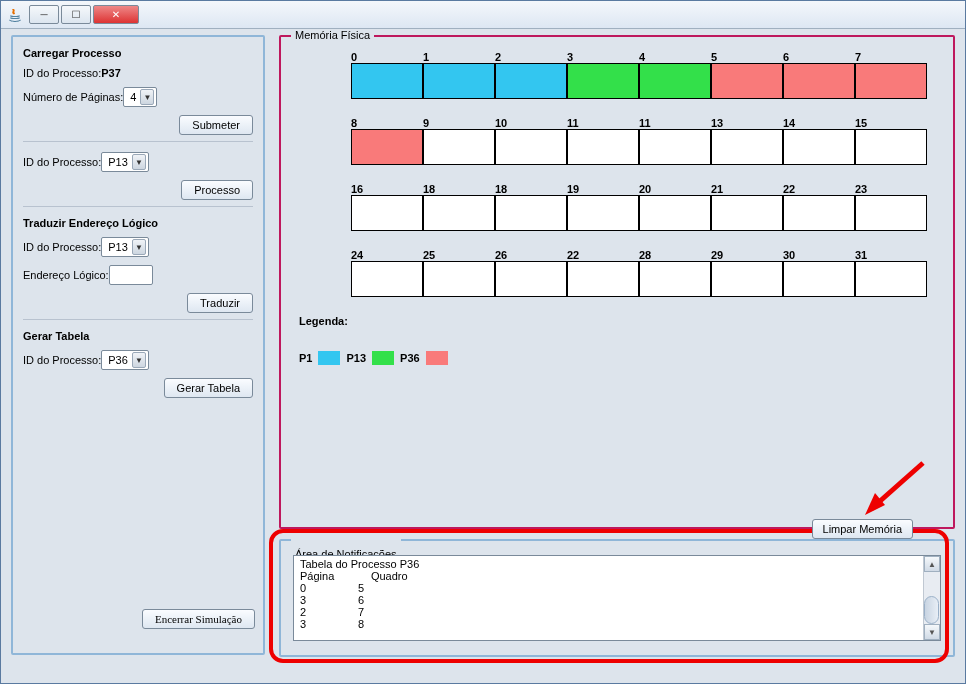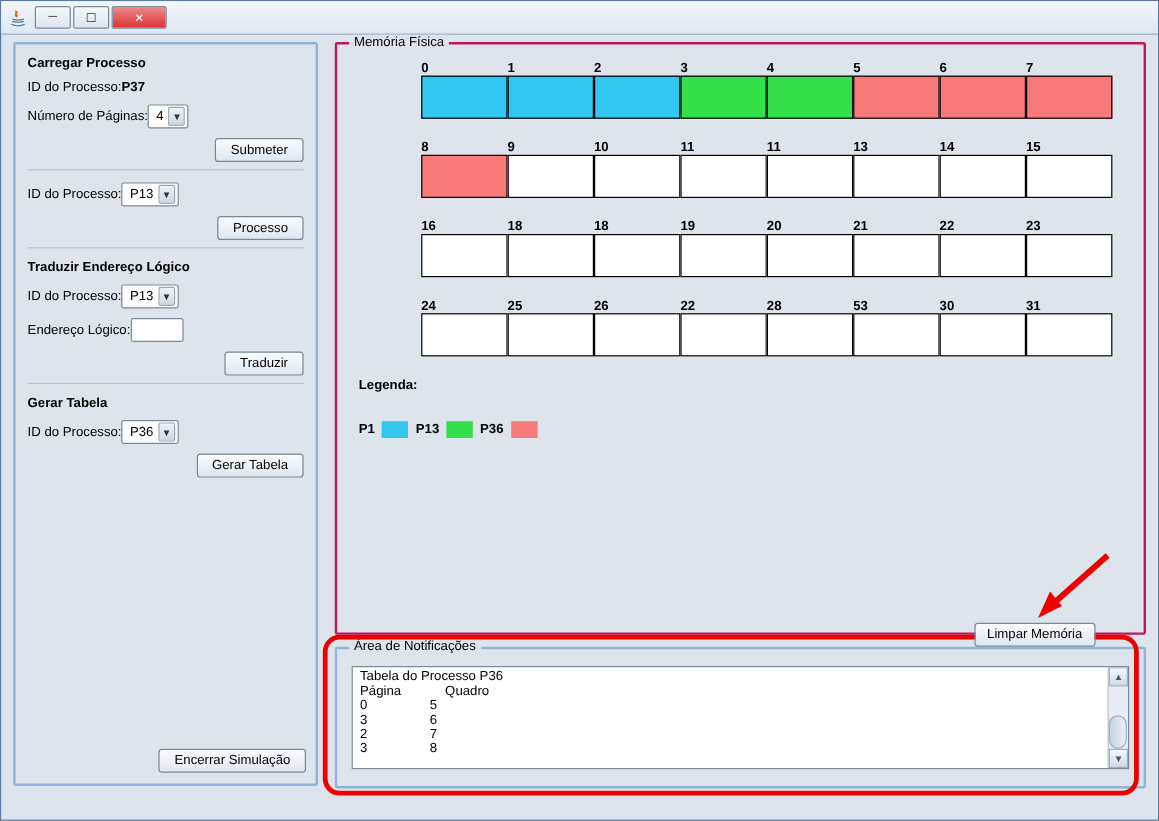--- a/index.html
+++ b/index.html
@@ -44,29 +44,29 @@
 .legend-items { display:flex; align-items:center; gap:6px;text-align:center; }
 .legend-items span { font-weight:bold; font-size:11px; }
 .swatch { width:22px; height:14px; display:inline-block; border: none; }
 .sw-p1 { background:#33c6f0; }
 .sw-p13 { background:#33e04a; }
 .sw-p36 { background:#f97a7a; }
 
 .btn-limpar { position:absolute; right: 40px; bottom: -12px; padding:3px 10px; border:1px solid #7a8a9a; background:linear-gradient(#fafcff,#dee7f1); border-radius:3px; font-size:11px; z-index:5; }
 
 .panel-notif { position:absolute; left:268px; right:0; top:504px; height:118px; border:2px solid #8fb6d8; border-radius:2px; padding:14px 12px 8px 12px; }
-.panel-notif .legend-title2 { position:absolute; top:-8px; left:10px; background:#dde4ec; padding:0 4px; font-size:11px; }
+.panel-notif .legend-title2 { position:absolute; top:-8px; left:10px; background:#dde4ec; padding:15px 4px; font-size:11px; }
 .notif-box { width:100%; height: 86px; border:1px solid #7a8a9a; background:#fff; padding: 2px 6px; font-family: Tahoma, Arial, sans-serif; font-size:11px; overflow:hidden; position:relative; }
 .notif-box .line { white-space: pre; }
 .scrollbar { position:absolute; right:0; top:0; bottom:0; width:17px; background:#e8ecf2; border-left:1px solid #c0c8d2; }
 .scroll-up, .scroll-down { height:16px; background:linear-gradient(#f5f8fb,#d0dae6); border:1px solid #a0b0c0; display:flex; align-items:center; justify-content:center; font-size:8px; color:#555; }
 .scroll-down { position:absolute; bottom:0; left:0; right:0; }
 .thumb { position:absolute; right:1px; top:40px; width:15px; height:28px; background:linear-gradient(90deg,#c8d4e2,#e8eef6); border:1px solid #9ab0c8; border-radius:8px; }
 
-.encerrar-row { position:absolute; left:0; bottom:9px; width:254px; text-align:right; padding-right:12px; }
+.encerrar-row { position:absolute; left:0; bottom:24px; width:254px; text-align:right; padding-right:12px;font-family:Liberation Serif, serif; }
 
 
 .red-highlight { position:absolute; border:4px solid #e00; border-radius:14px; pointer-events:none; }
 .arrow-annot { position:absolute; width:80px; height:70px; pointer-events:none; }
 </style>
 </head>
 <body>
 
 <div class="window">
   <div class="titlebar">
@@ -208,21 +208,21 @@
               <div class="frame"></div>
             </div>
           </div>
           <div class="frames-row">
             <div class="frame-labels">
               <span>24</span>
               <span>25</span>
               <span>26</span>
               <span>22</span>
               <span>28</span>
-              <span>53</span>
+              <span>29</span>
               <span>30</span>
               <span>31</span>
             </div>
             <div class="frame-boxes">
               <div class="frame"></div>
               <div class="frame"></div>
               <div class="frame"></div>
               <div class="frame"></div>
               <div class="frame"></div>
               <div class="frame"></div>

